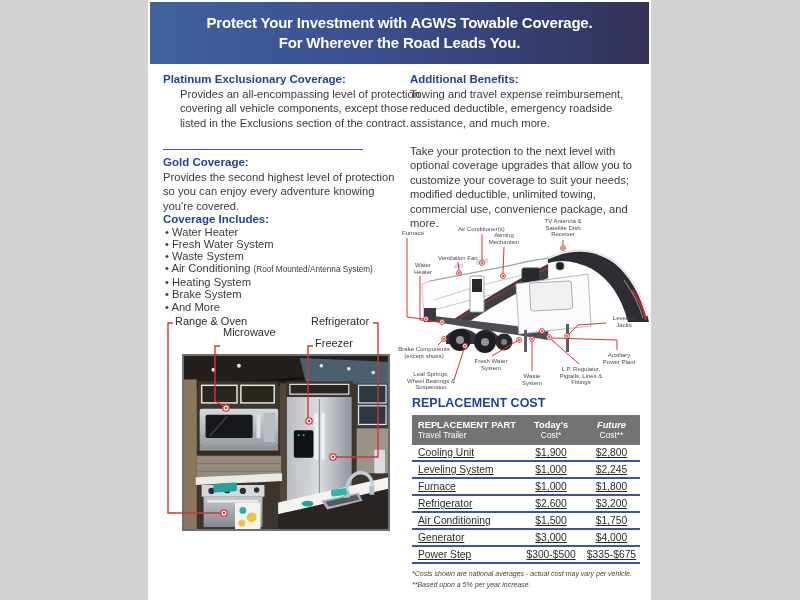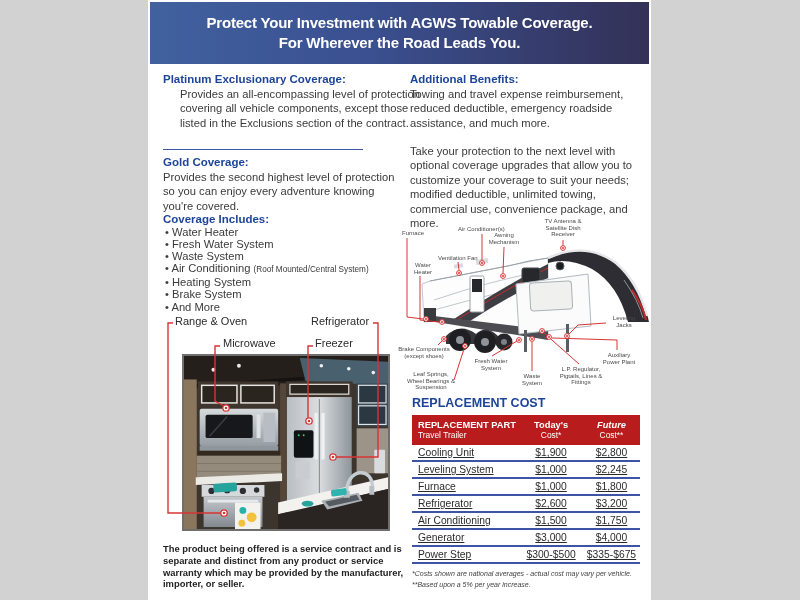--- a/index.html
+++ b/index.html
@@ -29,21 +29,21 @@
   .overlay { position:absolute; left:0; top:0; width:100%; height:100%; pointer-events:none; }
 
   
   .rv { position:absolute; left:250px; top:218px; width:258px; height:178px; }
   .rv-label { position:absolute; font-size:6px; line-height:1.12; color:#4a4a4a; text-align:center; }
   .rv-label.nw { white-space:nowrap; }
 
   
   .repl { position:absolute; left:264px; top:396px; width:228px; }
   .repl-title { color:#1d4499; font-weight:bold; font-size:12.5px; margin-bottom:5px; }
-  .tbl-head { background:#b91c1c; color:#fff; display:flex; height:30px; align-items:center; }
+  .tbl-head { background:#737373; color:#fff; display:flex; height:30px; align-items:center; }
   .tbl-row { display:flex; height:17px; align-items:center; border-bottom:2px solid #3b55a4; color:#2b2b2b; font-size:10.3px;text-decoration:underline; }
   .c1 { width:47%; padding-left:6px; text-align:left; }
   .c2 { width:28%; text-align:center; }
   .c3 { width:25%; text-align:center; }
   .hl1 { font-size:9.3px; font-weight:bold; display:block; }
   .hl1.it { font-style:italic; }
   .hl2 { font-size:8.4px; display:block; }
   .footnote { font-size:7px; font-style:italic; color:#3f3f3f; margin-top:4px; line-height:1.6; }
 
   .disclaimer { position:absolute; left:15px; top:543px; width:252px; font-size:9.4px; font-weight:bold; color:#222; line-height:1.25; }
@@ -61,30 +61,30 @@
   <div class="h-blue" style="left:15px;top:73px;">Platinum Exclusionary Coverage:</div>
   <div class="body-txt" style="left:0;top:87px;width:242px;margin-left:32px;">Provides an all-encompassing level of protection covering all vehicle components, except those listed in the Exclusions section of the contract.</div>
   <div class="divider"></div>
   <div class="h-blue" style="left:15px;top:156px;">Gold Coverage:</div>
   <div class="body-txt" style="left:15px;top:170px;width:242px;">Provides the second highest level of protection so you can enjoy every adventure knowing you're covered.</div>
   <div class="h-blue" style="left:15px;top:213px;">Coverage Includes:</div>
   <ul class="cov-list body-txt">
     <li><span>Water Heater</span></li>
     <li><span>Fresh Water System</span></li>
     <li><span>Waste System</span></li>
-    <li><span>Air Conditioning</span> <span class="cov-note">(Roof Mounted/Central System)</span></li>
+    <li><span>Air Conditioning</span> <span class="cov-note">(Roof Mounted/Antenna System)</span></li>
     <li><span>Heating System</span></li>
     <li><span>Brake System</span></li>
     <li><span>And More</span></li>
   </ul>
 
   <div class="kitchen-fig">
     <span class="k-label" style="left:12px;top:0px;">Range &amp; Oven</span>
     <span class="k-label" style="left:148px;top:0px;">Refrigerator</span>
-    <span class="k-label" style="left:60px;top:22px;">Microwave</span>
+    <span class="k-label" style="left:60px;top:11px;">Microwave</span>
     <span class="k-label" style="left:152px;top:22px;">Freezer</span>
 
     <div class="k-photo">
       <svg width="100%" height="100%" viewBox="0 0 208 177" preserveAspectRatio="none">
         <defs>
           <linearGradient id="steel" x1="0" y1="0" x2="0" y2="1">
               <stop offset="0" stop-color="#d6dadd"></stop>
               <stop offset="1" stop-color="#969da3"></stop>
             </linearGradient>
           <linearGradient id="steel2" x1="0" y1="0" x2="0" y2="1">
@@ -174,21 +174,20 @@
         <circle cx="170" cy="142" r="3.2" fill="#fff" stroke="#d83434" stroke-width="1.3"></circle>
           <circle cx="170" cy="142" r="1.3" fill="#d83434"></circle>
         <circle cx="63" cy="93" r="3.2" fill="#fff" stroke="#d83434" stroke-width="1.3"></circle>
           <circle cx="63" cy="93" r="1.3" fill="#d83434"></circle>
         <circle cx="146" cy="106" r="3.2" fill="#fff" stroke="#d83434" stroke-width="1.3"></circle>
           <circle cx="146" cy="106" r="1.3" fill="#d83434"></circle>
       </g>
     </svg>
   </div>
 
-  <div class="disclaimer">The product being offered is a service contract and is separate and distinct from any product or service warranty which may be provided by the manufacturer, importer, or seller.</div>
 
   <div class="h-blue" style="left:262px;top:73px;">Additional Benefits:</div>
   <div class="body-txt" style="left:262px;top:144px;width:242px;">Take your protection to the next level with optional coverage upgrades that allow you to customize your coverage to suit your needs; modified deductible, unlimited towing, commercial use, convenience package, and more.</div>
   <div class="body-txt" style="left:262px;top:87px;width:242px;">Towing and travel expense reimbursement, reduced deductible, emergency roadside assistance, and much more.</div>
 
   <div class="rv">
     <svg width="258" height="178" viewBox="0 0 258 178">
       <polygon points="24,66 32,63 150,40 150,118 36,103 26,104" fill="#fdfdfd" stroke="#b4bac0" stroke-width="0.8"></polygon>
       <path d="M32,63 L110,48 Q132,42 150,40" fill="none" stroke="#9aa1a7"></path>
       <path d="M36,82 Q95,62 150,52" stroke="#c2c7cc" fill="none"></path>

